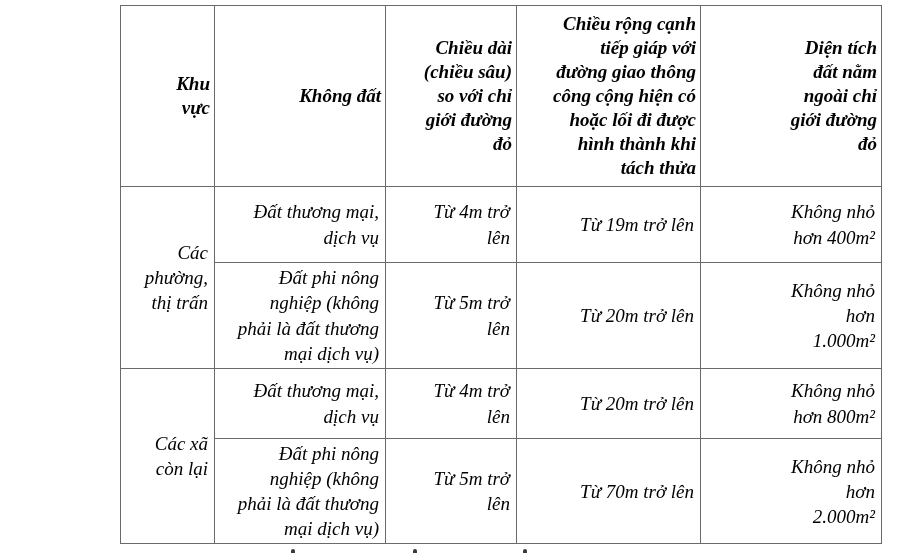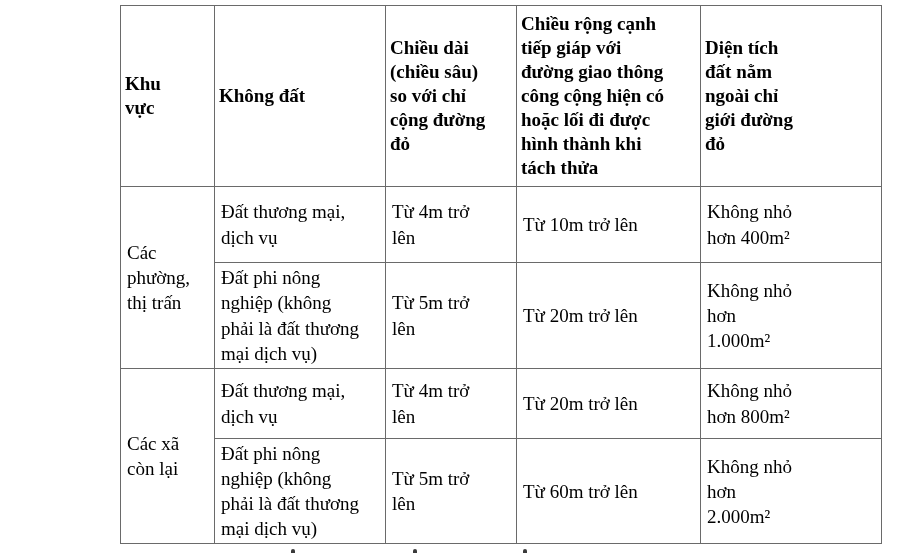--- a/index.html
+++ b/index.html
@@ -23,26 +23,27 @@
     top: 5px;
     width: 761px;
     border-collapse: collapse;
     table-layout: fixed;
   }
   table.land-table th,
   table.land-table td {
     border: 1px solid #6a6a6a;
     color: #000000;
     font-size: 19px;
-    text-align: left;
+    text-align: right;
     vertical-align: middle;
     white-space: pre-line;
     padding: 2px 6px;
     box-sizing: border-box;
     overflow: hidden;
+    font-style: italic;
   }
   table.land-table th {
     font-weight: bold;
     line-height: 1.27;
     padding: 2px 4px;
   }
   table.land-table td {
     line-height: 1.32;
   }
   td.area-cell {
@@ -87,21 +88,21 @@
       <col style="width:181px">
     </colgroup>
     <tbody>
       <tr class="row-header">
         <th>Khu
 vực</th>
         <th>Không đất</th>
         <th>Chiều dài
 (chiều sâu)
 so với chỉ
-cộng đường
+giới đường
 đỏ</th>
         <th>Chiều rộng cạnh
 tiếp giáp với
 đường giao thông
 công cộng hiện có
 hoặc lối đi được
 hình thành khi
 tách thửa</th>
         <th>Diện tích
 đất nằm
@@ -110,21 +111,21 @@
 đỏ</th>
       </tr>
       <tr class="row-1">
         <td class="area-cell" rowspan="2">Các
 phường,
 thị trấn</td>
         <td>Đất thương mại,
 dịch vụ</td>
         <td>Từ 4m trở
 lên</td>
-        <td>Từ 10m trở lên</td>
+        <td>Từ 19m trở lên</td>
         <td>Không nhỏ
 hơn 400m²</td>
       </tr>
       <tr class="row-2">
         <td>Đất phi nông
 nghiệp (không
 phải là đất thương
 mại dịch vụ)</td>
         <td>Từ 5m trở
 lên</td>
@@ -144,21 +145,21 @@
         <td>Không nhỏ
 hơn 800m²</td>
       </tr>
       <tr class="row-4">
         <td>Đất phi nông
 nghiệp (không
 phải là đất thương
 mại dịch vụ)</td>
         <td>Từ 5m trở
 lên</td>
-        <td>Từ 60m trở lên</td>
+        <td>Từ 70m trở lên</td>
         <td>Không nhỏ
 hơn
 2.000m²</td>
       </tr>
     </tbody>
   </table>
 
   <div class="clipped-caption">
     <span class="clip-mark m1"></span>
     <span class="clip-mark m2"></span>

